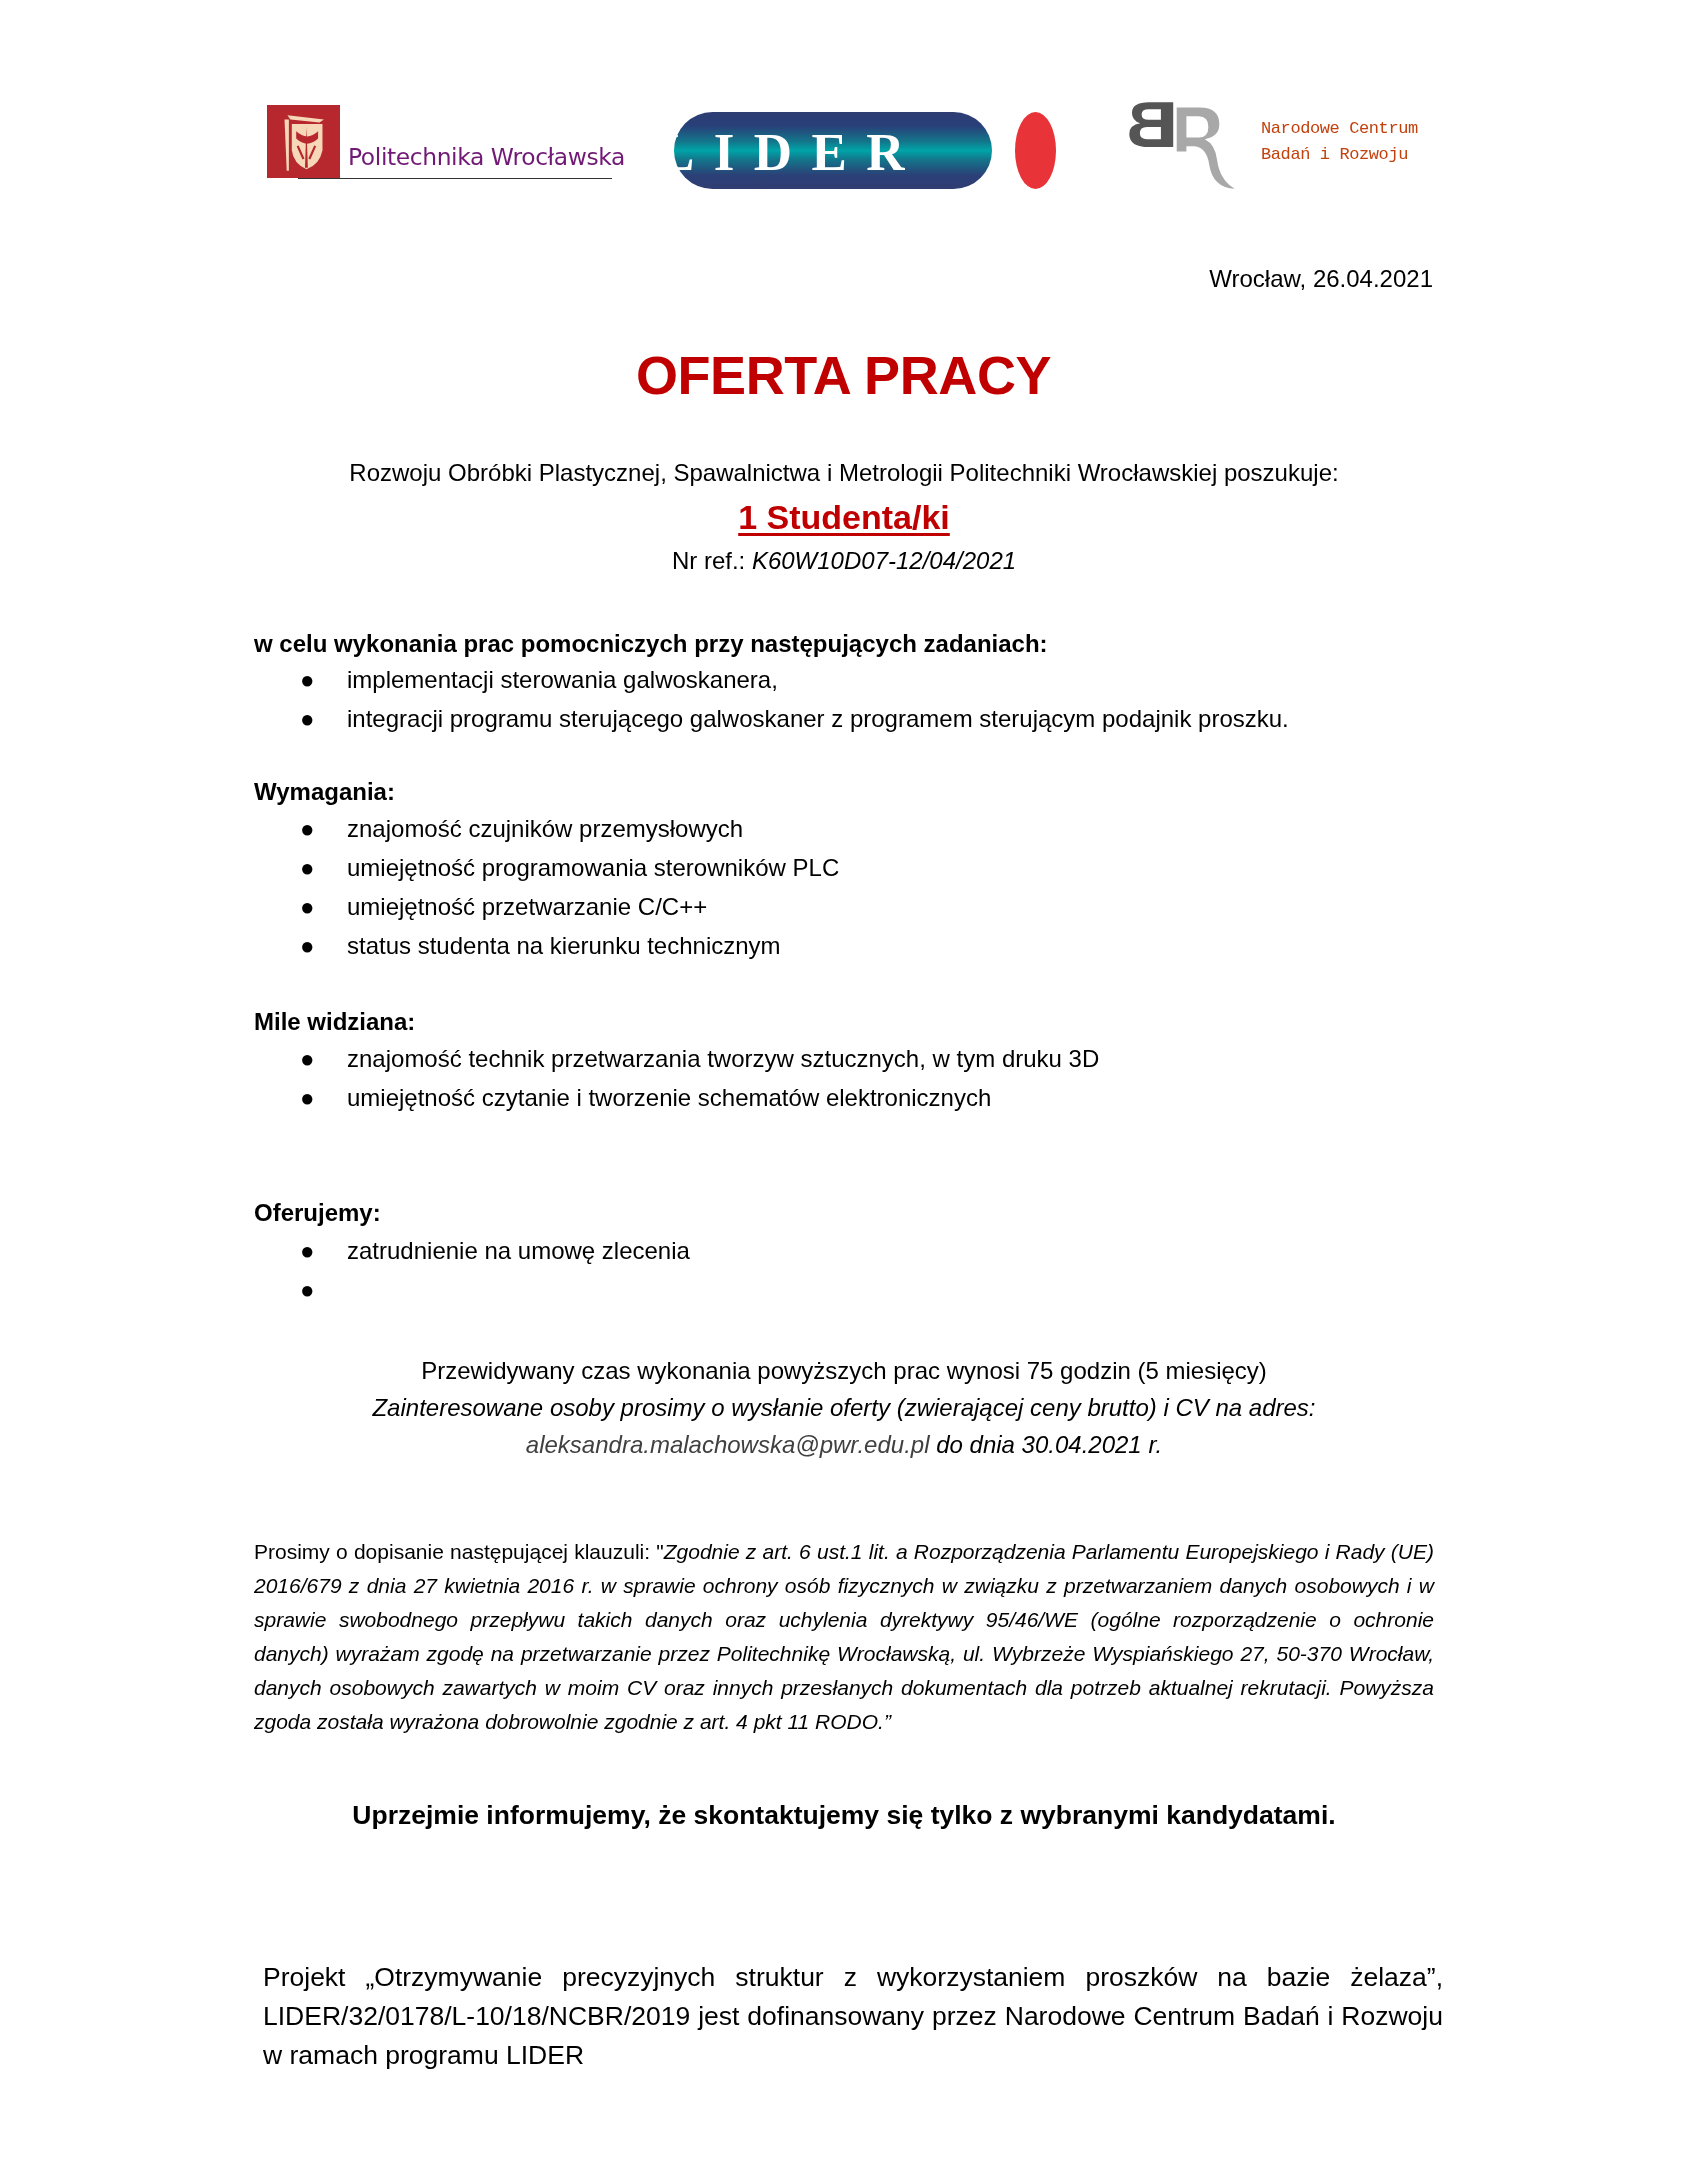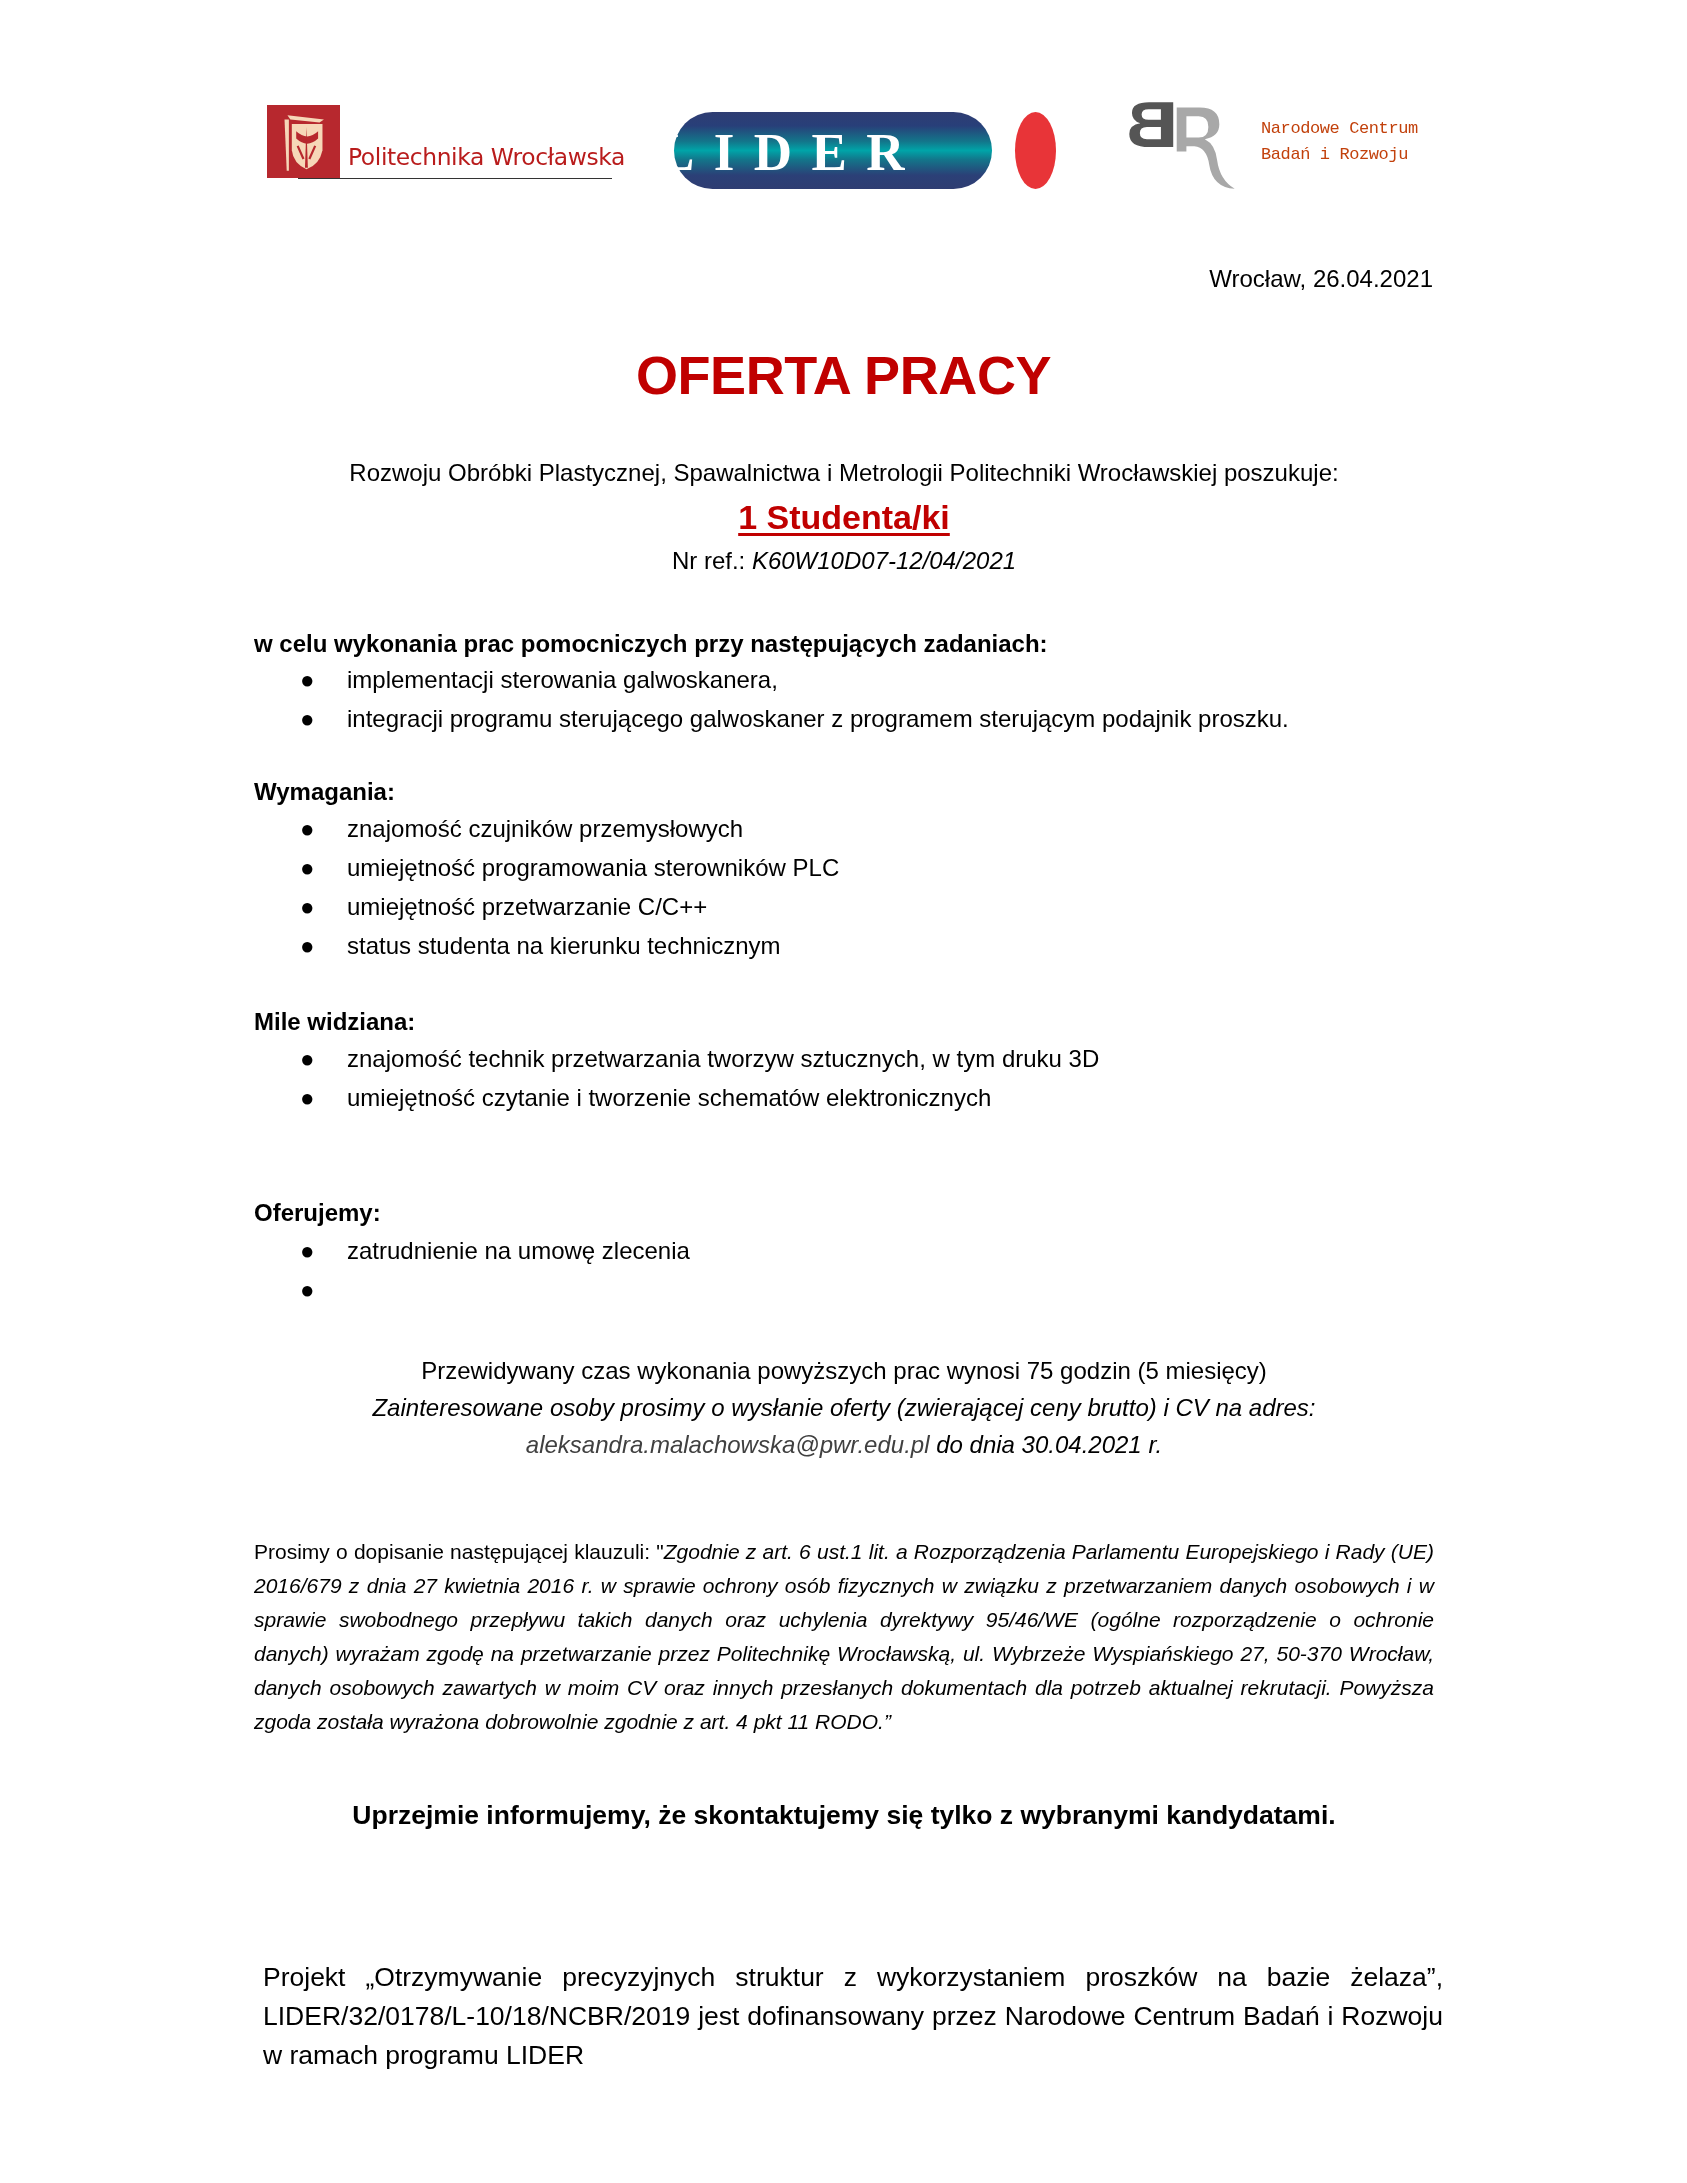--- a/index.html
+++ b/index.html
@@ -3,21 +3,21 @@
 <meta charset="utf-8">
 <style>
   html, body { margin:0; padding:0; background:#ffffff; }
   body { width:1687px; height:2183px; position:relative; overflow:hidden;
          font-family:"Liberation Sans", "DejaVu Sans", sans-serif; color:#000; }
   .abs { position:absolute; }
 
   
   .pwr-logo { left:267px; top:105px; width:73px; height:73px; background:#b7282e; }
   .pwr-logo svg { width:100%; height:100%; display:block; }
-  .pwr-text { left:348px; top:143px; font-family:"DejaVu Sans", sans-serif; font-size:23.4px; color:#b91c1c; letter-spacing:-0.4px; white-space:nowrap; }
+  .pwr-text { left:348px; top:143px; font-family:"DejaVu Sans", sans-serif; font-size:23.4px; color:#701a75; letter-spacing:-0.4px; white-space:nowrap; }
   .pwr-line { left:298px; top:178px; width:314px; height:1.3px; background:#333; }
 
   .lider-logo { left:674px; top:112px; width:318px; height:77px; border-radius:39px;
      background:linear-gradient(180deg,#2f3d72 0%,#283f79 18%,#13758a 38%,#00a4a8 50%,#13758a 62%,#2b4077 82%,#2f3d72 100%); }
   .lider-text { left:659px; top:119px; font-family:Liberation Serif, serif; font-weight:bold;
      font-size:53px; color:#fff; letter-spacing:19.4px; line-height:66px; }
   .lider-dot { left:1015px; top:112px; width:41px; height:77px; border-radius:50%; background:#e83438; }
 
   .ncbr-mark { left:1129px; top:90px; width:106px; height:101px; }
   .ncbr-text { left:1261px; top:116px; font-family:Liberation Mono, monospace; font-size:17px; color:#c2410c; line-height:25.6px; white-space:nowrap; letter-spacing:-0.4px; }

